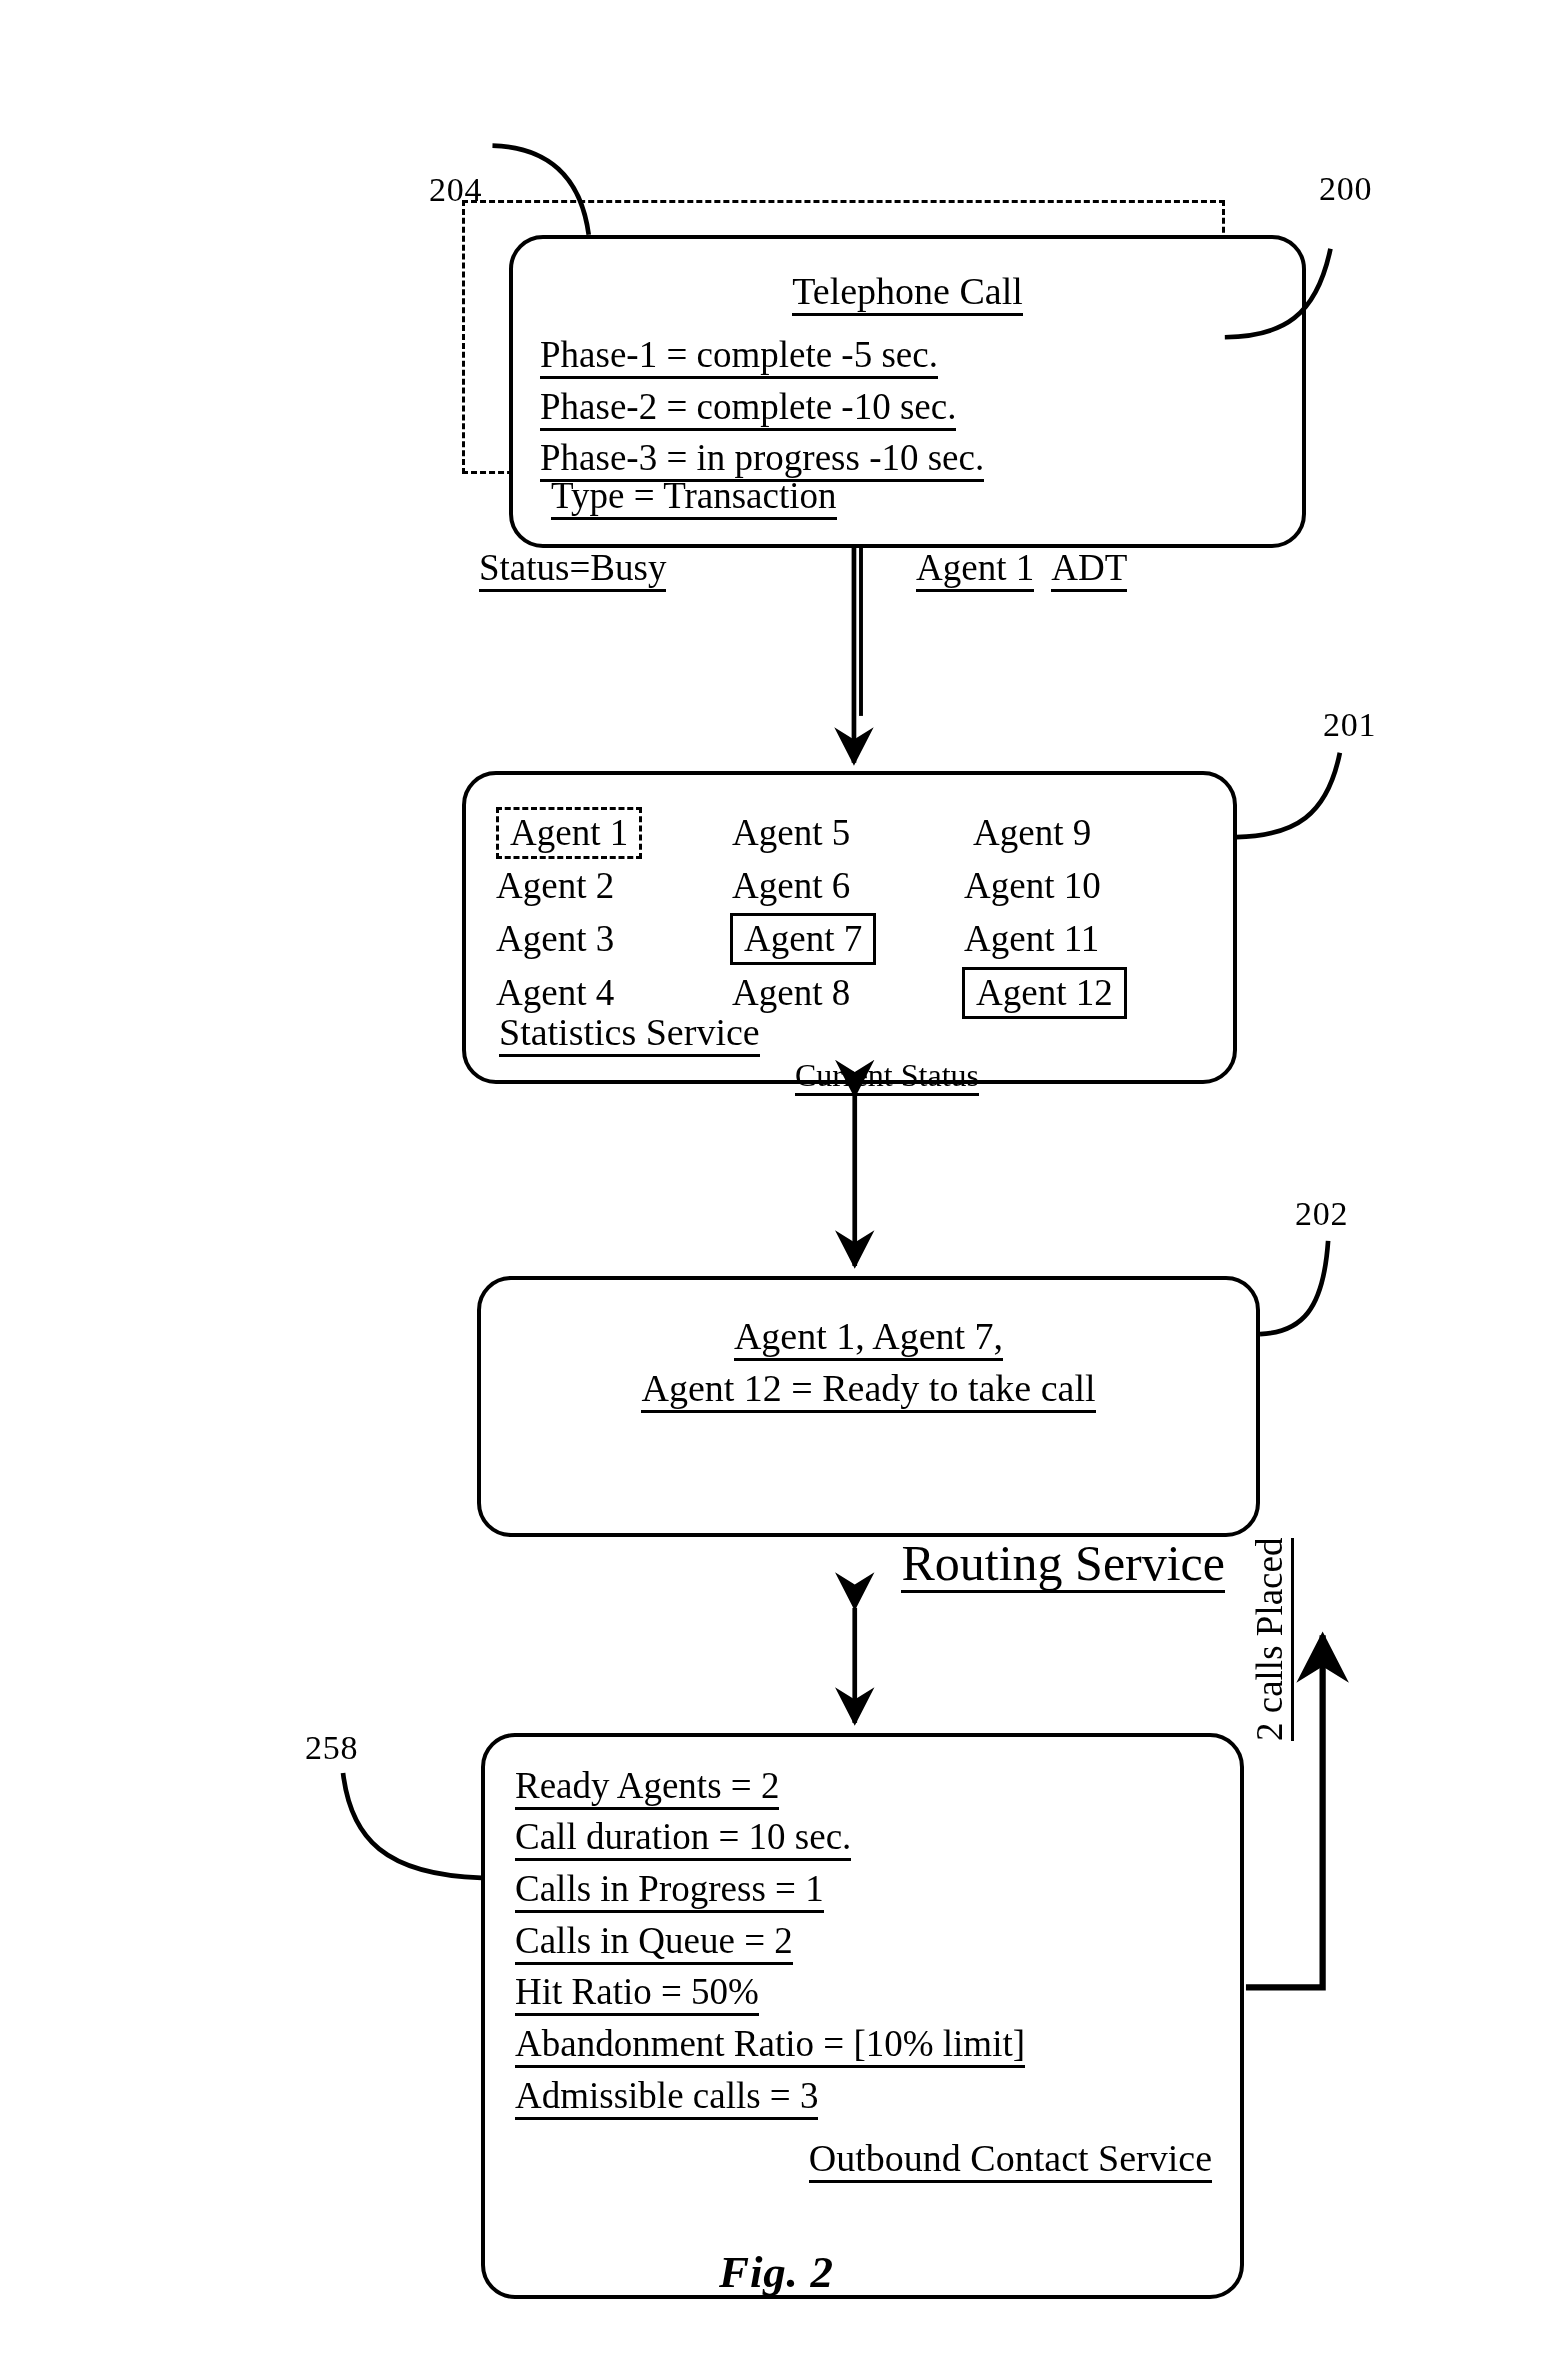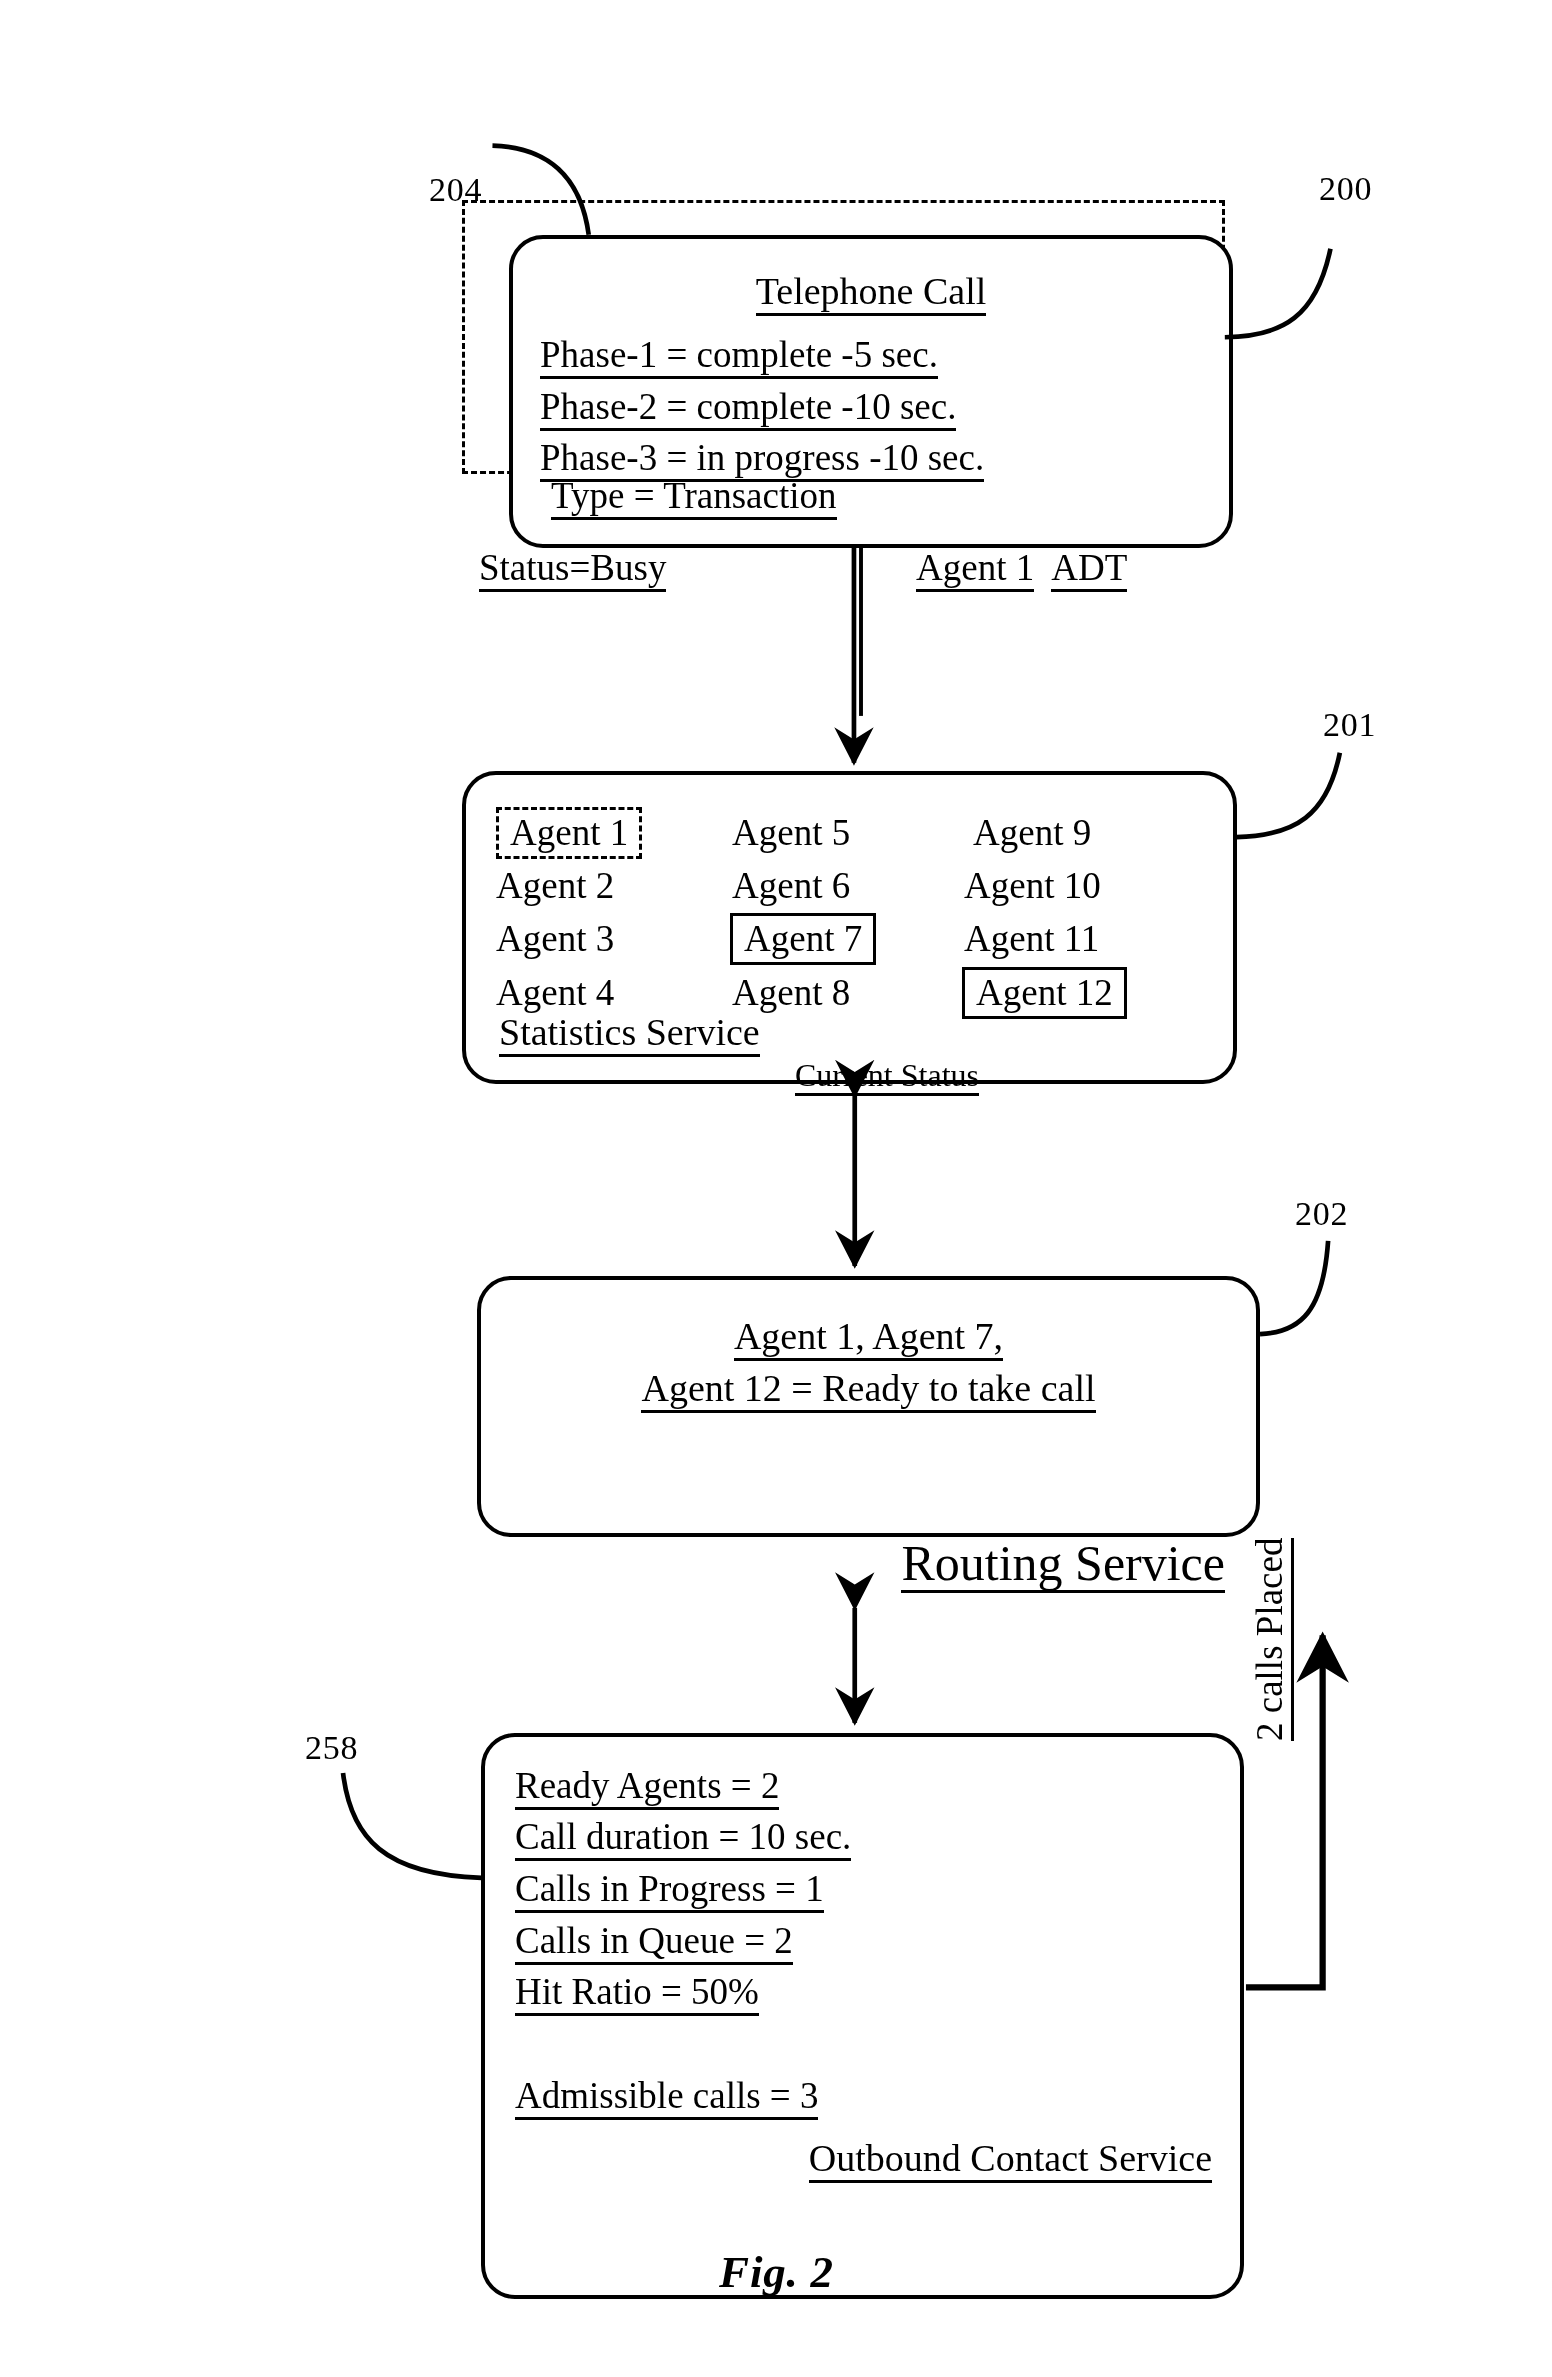--- a/index.html
+++ b/index.html
@@ -67,21 +67,21 @@
     border-bottom: 3.9px solid #000;
     padding-bottom: 0.8px;
     line-height: 1.05;
     white-space: nowrap;
   }
 
   
   #box-telephone {
     left: 509px;
     top: 235px;
-    width: 724px;
+    width: 797px;
     height: 313px;
   }
   #tc-title {
     position: absolute;
     left: 0; right: 0;
     top: 30px;
     text-align: center;
     font-size: 38px;
   }
   .phase-line {
@@ -324,20 +324,23 @@
     </div>
     <div class="ob-line" style="top:130px">
       <span class="u">Calls in Progress = 1</span>
     </div>
     <div class="ob-line" style="top:182px">
       <span class="u">Calls in Queue = 2</span>
     </div>
     <div class="ob-line" style="top:233px">
       <span class="u">Hit Ratio = 50%</span>
     </div>
+    <div class="ob-line" style="top:285px">
+      <span class="u">Abandonment Ratio = [10% limit]</span>
+    </div>
     <div class="ob-line" style="top:337px">
       <span class="u">Admissible calls = 3</span>
     </div>
     <div id="ob-footer">
       <span class="u">Outbound Contact Service</span>
     </div>
   </div>
 
   <div id="calls-placed">
     <span class="u">2 calls Placed</span>

